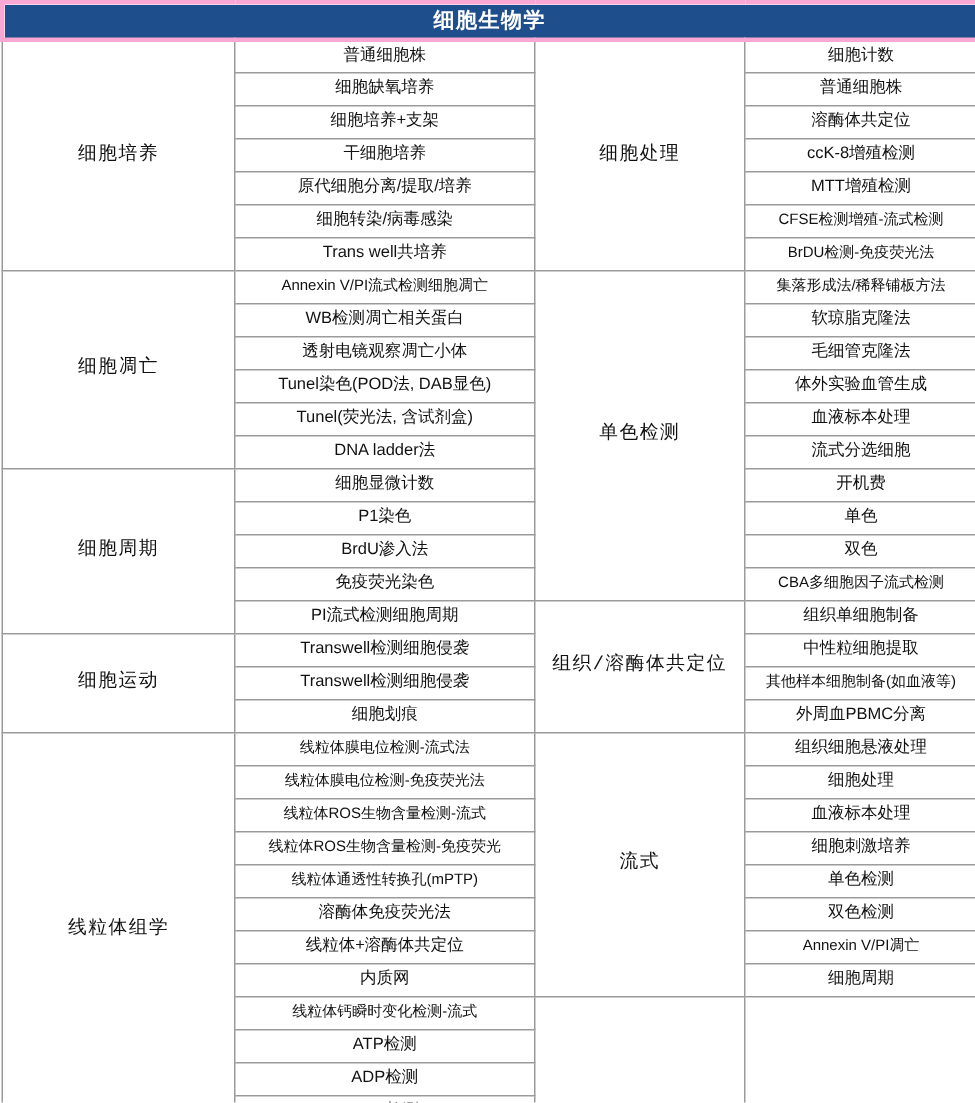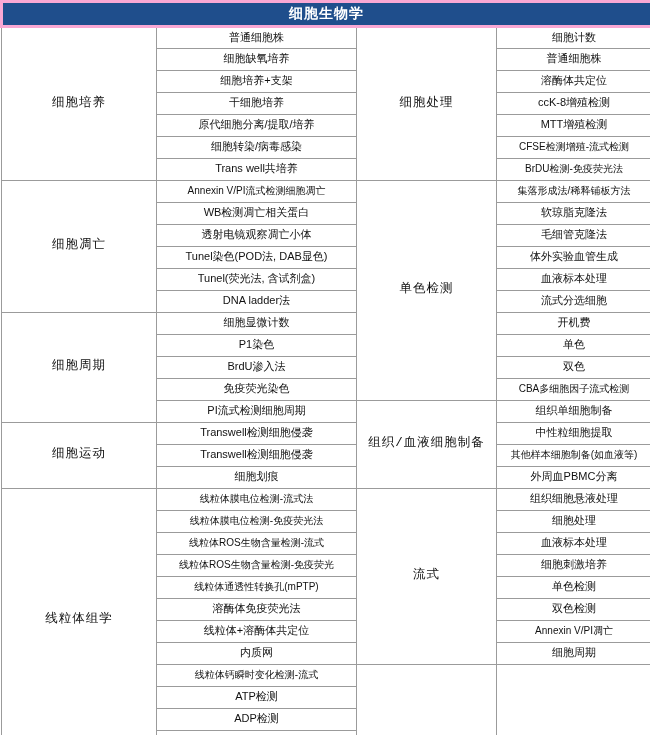--- a/index.html
+++ b/index.html
@@ -158,21 +158,21 @@
       <tr>
         <td>BrdU渗入法</td>
         <td>双色</td>
       </tr>
       <tr>
         <td>免疫荧光染色</td>
         <td class="small">CBA多细胞因子流式检测</td>
       </tr>
       <tr>
         <td>PI流式检测细胞周期</td>
-        <td class="head" rowspan="4">组织/血液细胞制备</td>
+        <td class="head" rowspan="4">组织/溶酶体共定位</td>
         <td>组织单细胞制备</td>
       </tr>
 
       <tr>
         <td class="head" rowspan="3">细胞运动</td>
         <td>Transwell检测细胞侵袭</td>
         <td>中性粒细胞提取</td>
       </tr>
       <tr>
         <td>Transwell检测细胞侵袭</td>

